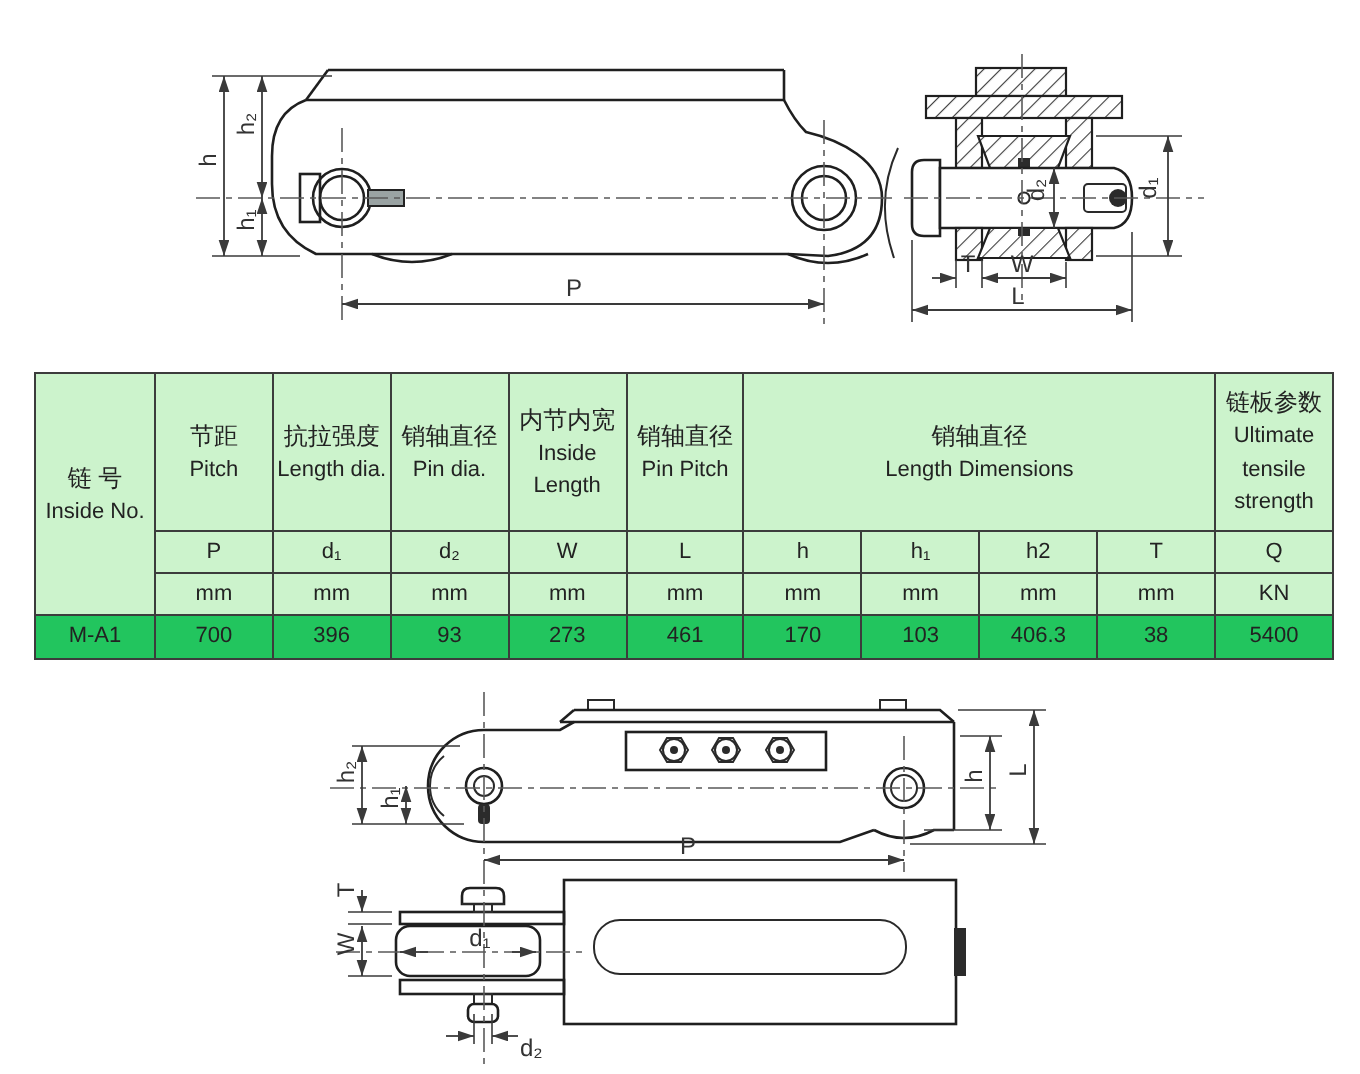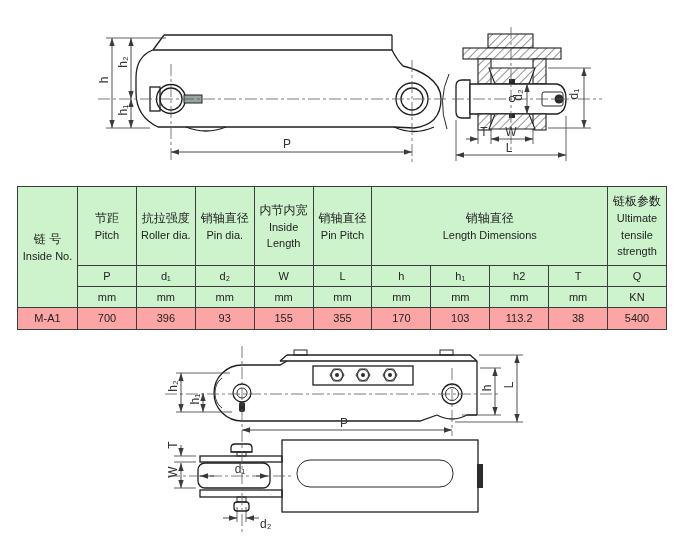--- a/index.html
+++ b/index.html
@@ -13,21 +13,21 @@
   svg .dark{fill:#2b2b2b;stroke:none;}
   svg .gray{fill:#9aa3a3;stroke:#222;stroke-width:1;}
   svg .cl{stroke:#5a5a5a;stroke-width:.8;fill:none;stroke-dasharray:12 3 3 3;}
   svg .dim{stroke:#3a3a3a;stroke-width:.9;fill:none;}
   svg .ext{stroke:#3a3a3a;stroke-width:.8;fill:none;}
 
   table.spec{position:absolute;left:17px;top:186px;width:650px;border-collapse:collapse;
              table-layout:fixed;text-align:center;}
   table.spec td{border:1px solid #3c3c3c;padding:0;vertical-align:middle;
                 background:#ccf3cc;font-size:11px;line-height:1.5;}
-  table.spec tr.data td{background:#fca5a5;height:21px;font-size:11px;}
+  table.spec tr.data td{background:#22c55e;height:21px;font-size:11px;}
   table.spec .cn{font-size:12px;}
   table.spec .en{font-size:11px;}
   table.spec tr.hdr td{height:78px;}
   table.spec tr.sym td, table.spec tr.unit td{height:20px;}
 </style>
 </head>
 <body>
 
 <div class="page">
 
@@ -137,21 +137,21 @@
       <td rowspan="3">
         <div class="cn">链  号</div>
         <div class="en">Inside No.</div>
       </td>
       <td>
         <div class="cn">节距</div>
         <div class="en">Pitch</div>
       </td>
       <td>
         <div class="cn">抗拉强度</div>
-        <div class="en">Roller dia.</div>
+        <div class="en">Length dia.</div>
       </td>
       <td>
         <div class="cn">销轴直径</div>
         <div class="en">Pin dia.</div>
       </td>
       <td>
         <div class="cn">内节内宽</div>
         <div class="en" style="padding:0 4px">Inside Length</div>
       </td>
       <td>
@@ -191,25 +191,25 @@
       <td>mm</td>
       <td>mm</td>
       <td>mm</td>
       <td>KN</td>
     </tr>
     <tr class="data">
       <td>M-A1</td>
       <td>700</td>
       <td>396</td>
       <td>93</td>
-      <td>155</td>
-      <td>355</td>
+      <td>273</td>
+      <td>461</td>
       <td>170</td>
       <td>103</td>
-      <td>113.2</td>
+      <td>406.3</td>
       <td>38</td>
       <td>5400</td>
     </tr>
   </tbody>
     </table>
 
   <svg width="680" height="205" viewBox="0 0 680 205" style="position:absolute;left:0;top:332px;">
     <defs>
       <pattern id="hatch2" width="6" height="6" patternUnits="userSpaceOnUse" patternTransform="rotate(45)">
         <rect width="6" height="6" fill="#fff"></rect>

